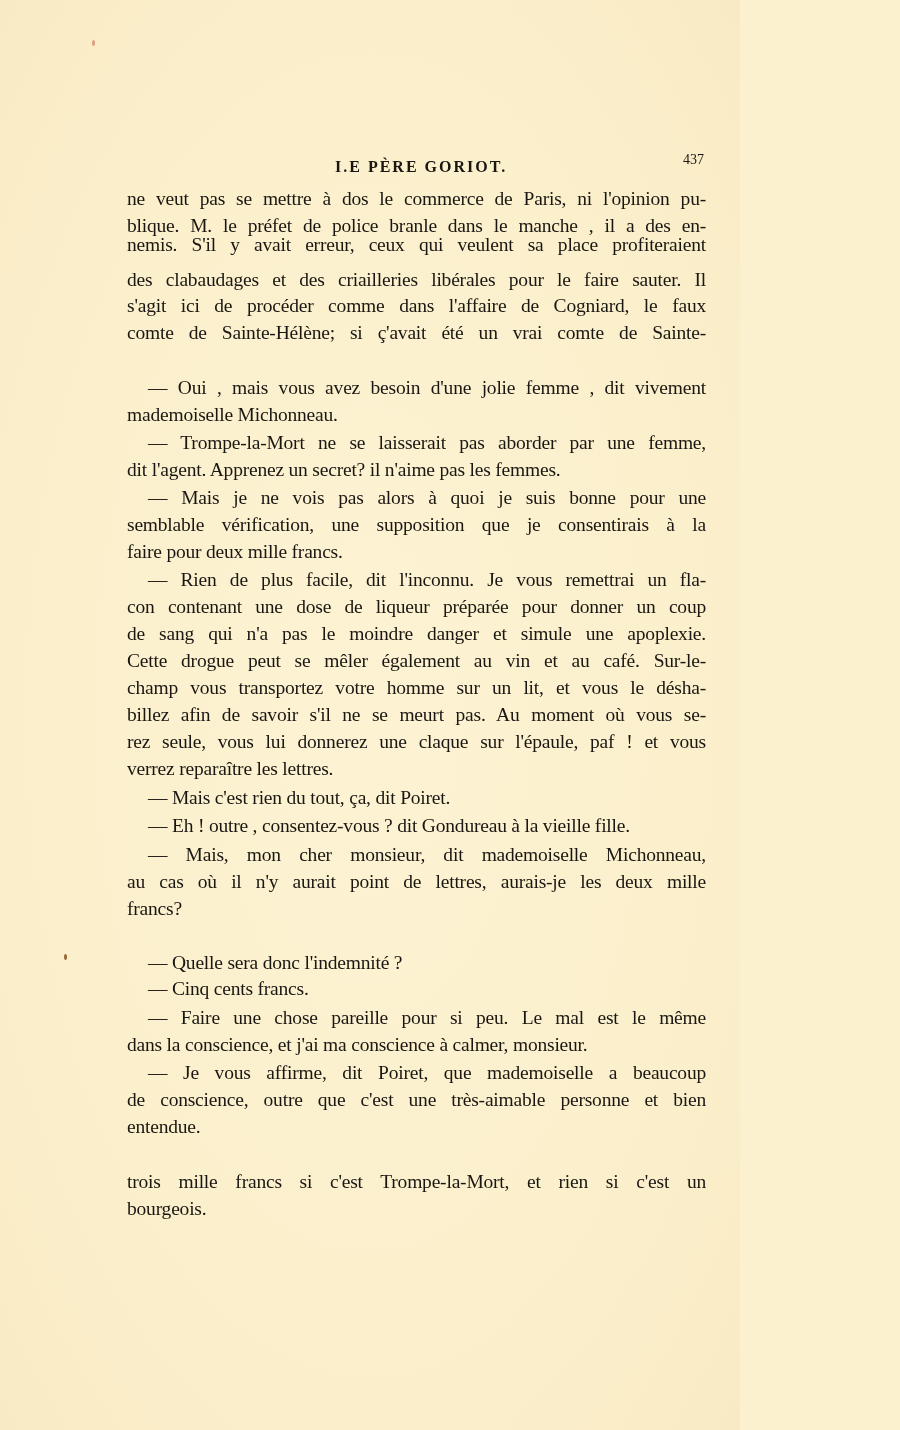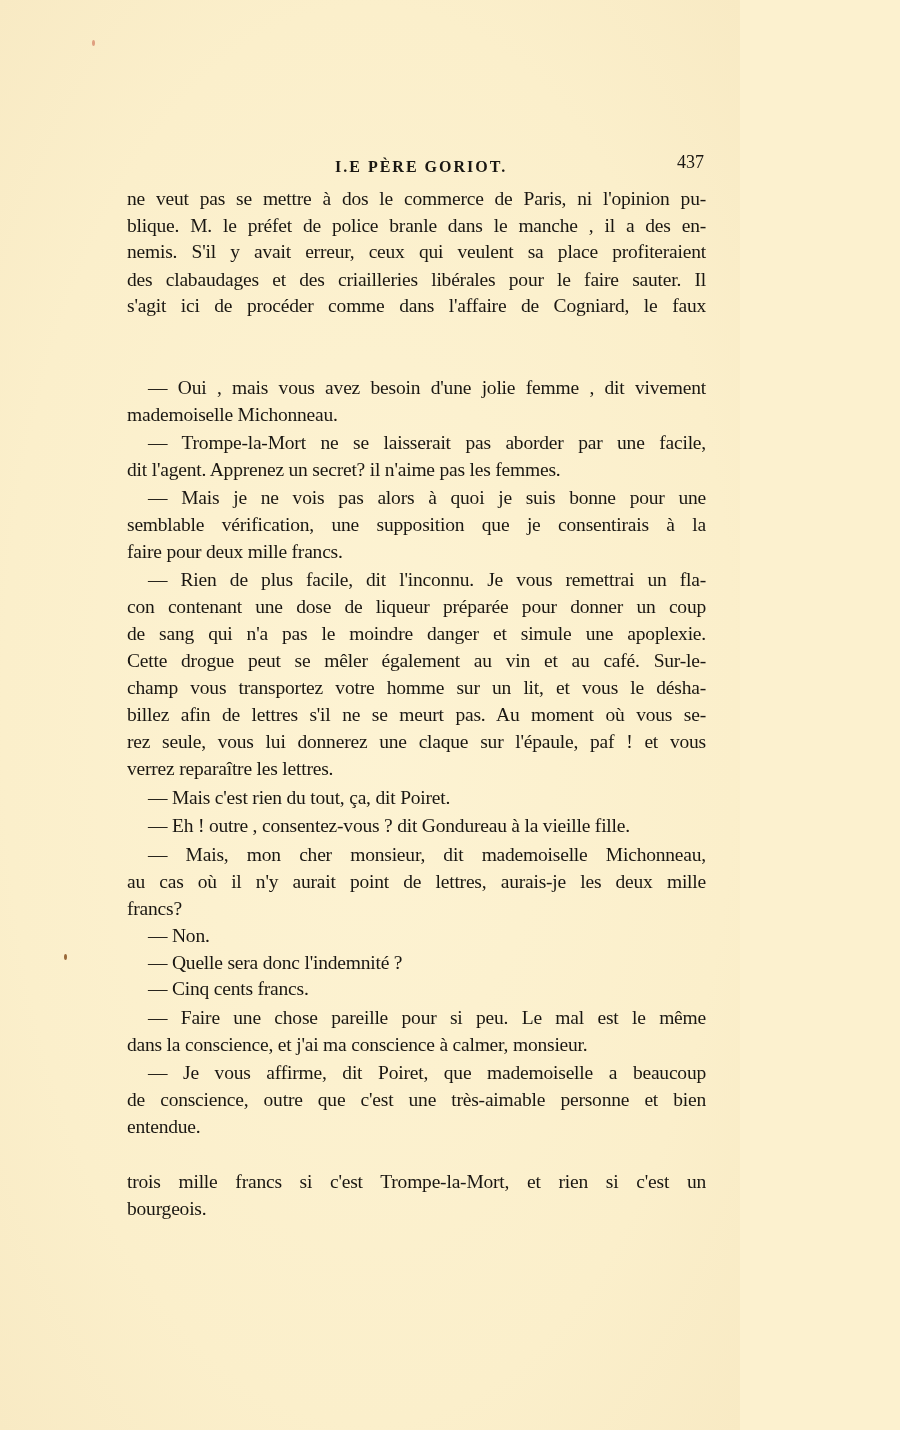--- a/index.html
+++ b/index.html
@@ -17,21 +17,21 @@
   .running-head {
     position: absolute; top: 152px; left: 127px; width: 579px; height: 30px;
   }
   .running-title {
     position: absolute; left: 208px; top: 6px;
     font-size: 16px; letter-spacing: 2px; font-weight: bold;
     font-variant: small-caps;
   }
   .page-number {
     position: absolute; right: 2px; top: 0px;
-    font-size: 18px;
+    font-size: 14px;
   }
   .line {
     position: absolute; left: 127px; width: 579px;
     font-size: 19.5px; line-height: 26px; height: 26px;
     white-space: nowrap;
     text-align: justify; text-align-last: justify;
     font-weight: normal;
     letter-spacing: -0.2px;
   }
   .line.last { text-align-last: left; }
@@ -46,52 +46,52 @@
   <div class="speck" style="left:92px;top:40px;width:3px;height:6px;background:#e0a080;"></div>
   <div class="speck" style="left:64px;top:954px;width:3px;height:6px;background:#9a6a3a;"></div>
 
   <div class="running-head">
     <span class="running-title">I.E PÈRE GORIOT.</span>
     <span class="page-number">437</span>
   </div>
 
   <div class="line" style="top:186px">ne veut pas se mettre à dos le commerce de Paris, ni l'opinion pu-</div>
   <div class="line" style="top:213px">blique. M. le préfet de police branle dans le manche , il a des en-</div>
-  <div class="line" style="top:239px">nemis. S'il y avait erreur, ceux qui veulent sa place profiteraient</div>
+  <div class="line" style="top:232px">nemis. S'il y avait erreur, ceux qui veulent sa place profiteraient</div>
   <div class="line" style="top:267px">des clabaudages et des criailleries libérales pour le faire sauter. Il</div>
   <div class="line" style="top:293px">s'agit ici de procéder comme dans l'affaire de Cogniard, le faux</div>
+  <div class="line" style="top:320px">comte de Sainte-Hélène; si ç'avait été un vrai comte de Sainte-</div>
 
   <div class="line indent" style="top:375px">— Oui , mais vous avez besoin d'une jolie femme , dit vivement</div>
   <div class="line last" style="top:402px">mademoiselle Michonneau.</div>
 
-  <div class="line indent" style="top:430px">— Trompe-la-Mort ne se laisserait pas aborder par une facile,</div>
+  <div class="line indent" style="top:430px">— Trompe-la-Mort ne se laisserait pas aborder par une femme,</div>
   <div class="line last" style="top:457px">dit l'agent. Apprenez un secret? il n'aime pas les femmes.</div>
 
   <div class="line indent" style="top:485px">— Mais je ne vois pas alors à quoi je suis bonne pour une</div>
   <div class="line" style="top:512px">semblable vérification, une supposition que je consentirais à la</div>
   <div class="line last" style="top:539px">faire pour deux mille francs.</div>
 
   <div class="line indent" style="top:567px">— Rien de plus facile, dit l'inconnu. Je vous remettrai un fla-</div>
   <div class="line" style="top:594px">con contenant une dose de liqueur préparée pour donner un coup</div>
   <div class="line" style="top:621px">de sang qui n'a pas le moindre danger et simule une apoplexie.</div>
   <div class="line" style="top:648px">Cette drogue peut se mêler également au vin et au café. Sur-le-</div>
   <div class="line" style="top:675px">champ vous transportez votre homme sur un lit, et vous le désha-</div>
-  <div class="line" style="top:702px">billez afin de lettres s'il ne se meurt pas. Au moment où vous se-</div>
+  <div class="line" style="top:702px">billez afin de savoir s'il ne se meurt pas. Au moment où vous se-</div>
   <div class="line" style="top:729px">rez seule, vous lui donnerez une claque sur l'épaule, paf ! et vous</div>
   <div class="line last" style="top:756px">verrez reparaître les lettres.</div>
 
   <div class="line indent last" style="top:785px">— Mais c'est rien du tout, ça, dit Poiret.</div>
 
   <div class="line indent last" style="top:813px">— Eh ! outre , consentez-vous ? dit Gondureau à la vieille fille.</div>
 
   <div class="line indent" style="top:842px">— Mais, mon cher monsieur, dit mademoiselle Michonneau,</div>
   <div class="line" style="top:869px">au cas où il n'y aurait point de lettres, aurais-je les deux mille</div>
   <div class="line last" style="top:896px">francs?</div>
 
-  <div class="line indent last" style="top:923px">— Non.</div>
 
   <div class="line indent last" style="top:950px">— Quelle sera donc l'indemnité ?</div>
 
   <div class="line indent last" style="top:976px">— Cinq cents francs.</div>
 
   <div class="line indent" style="top:1005px">— Faire une chose pareille pour si peu. Le mal est le même</div>
   <div class="line last" style="top:1032px">dans la conscience, et j'ai ma conscience à calmer, monsieur.</div>
 
   <div class="line indent" style="top:1060px">— Je vous affirme, dit Poiret, que mademoiselle a beaucoup</div>
   <div class="line" style="top:1087px">de conscience, outre que c'est une très-aimable personne et bien</div>

